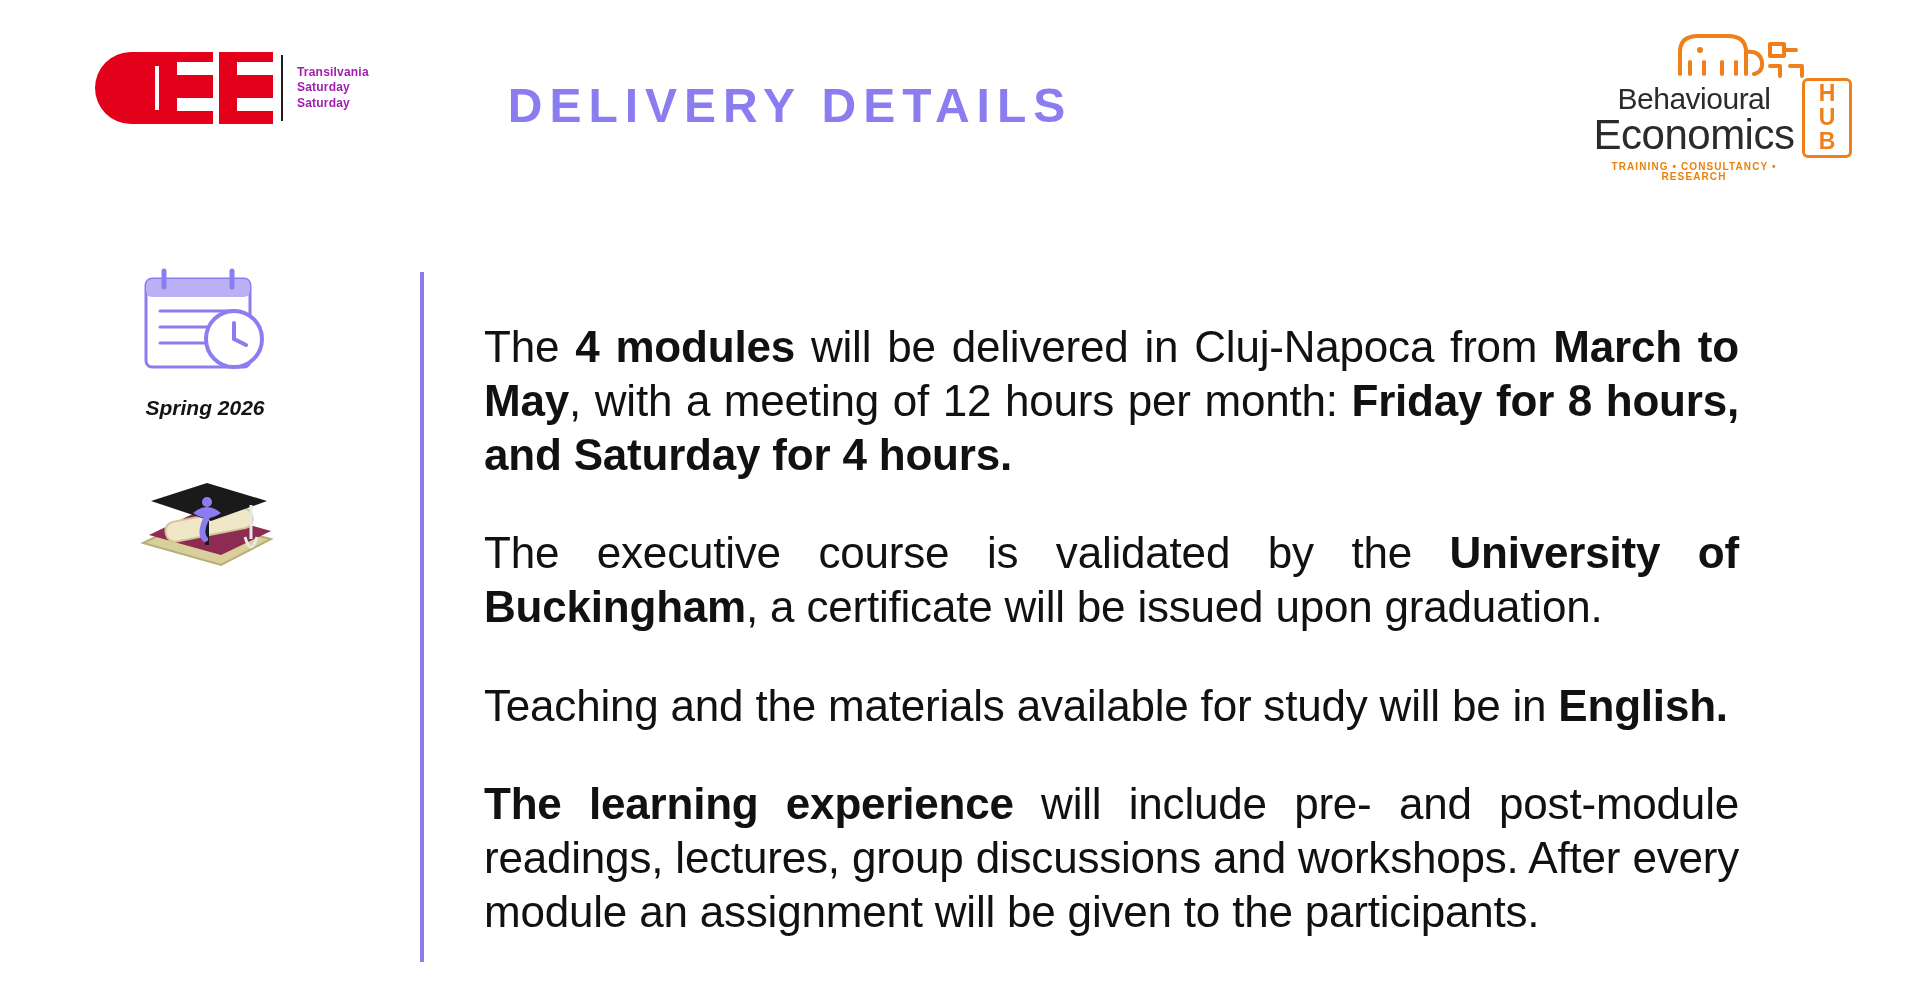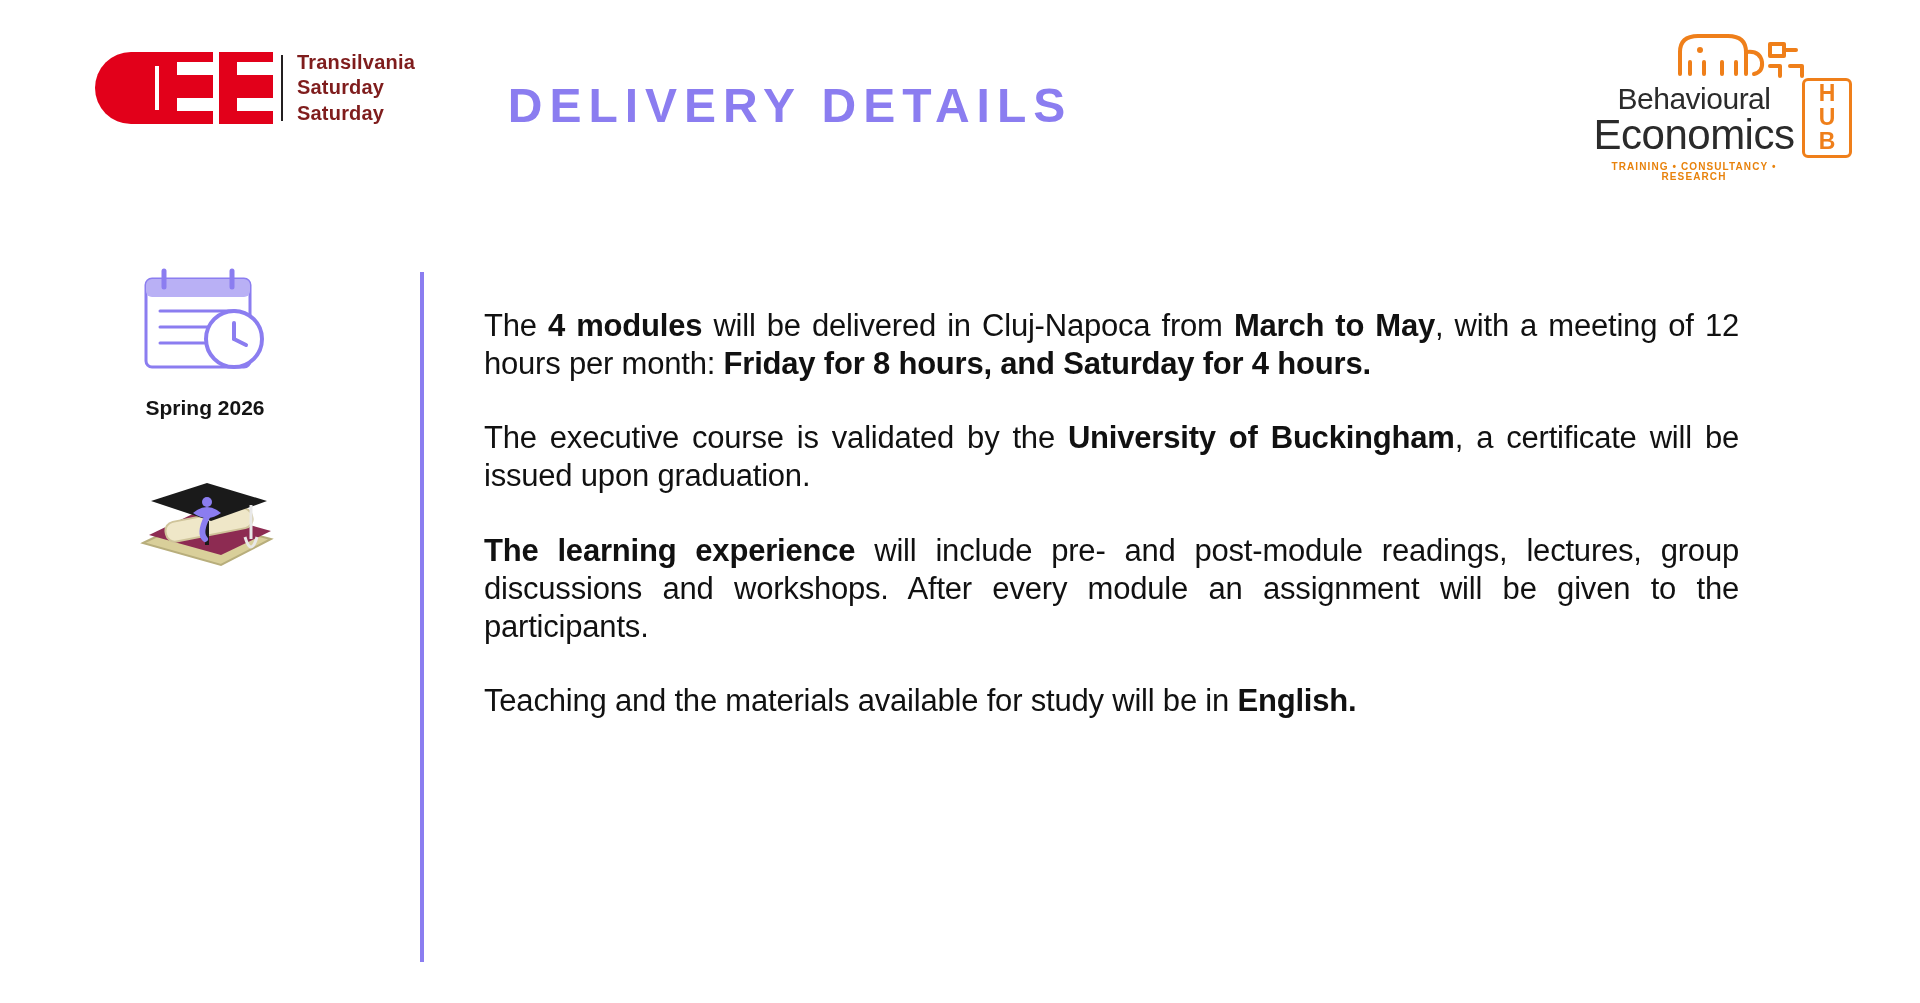--- a/index.html
+++ b/index.html
@@ -83,24 +83,24 @@
     height: 13px;
     background: #ffffff;
   }
   .tee-divider {
     width: 2px;
     height: 66px;
     background: #231f20;
     margin: 0 14px 0 6px;
   }
   .tee-words {
-    font-size: 20px;
+    font-size: 12px;
     line-height: 1.28;
     font-weight: bold;
-    color: #7f1d1d;
+    color: #a21caf;
     letter-spacing: 0.2px;
   }
 
   
   .deck-title {
     position: absolute;
     left: 0;
     top: 78px;
     width: 1580px;
     text-align: center;
@@ -161,20 +161,21 @@
     justify-content: center;
     line-height: 1.04;
   }
 
   
   .left-col {
     position: absolute;
     left: 40px;
     top: 262px;
     width: 330px;
+    font-style: italic;
   }
   .feature {
     width: 330px;
     text-align: center;
     margin-bottom: 42px;
   }
   .feature .art {
     height: 118px;
     display: flex;
     align-items: center;
@@ -198,21 +199,21 @@
   }
 
   
   .content {
     position: absolute;
     left: 484px;
     top: 276px;
     width: 1255px;
   }
   .para {
-    font-size: 31px;
+    font-size: 44px;
     line-height: 1.23;
     color: #111111;
     text-align: justify;
     margin-bottom: 36px;
     letter-spacing: -0.2px;
   }
   .para:last-child { margin-bottom: 0; }
   .para b { font-weight: bold; }
 </style>
 </head>
@@ -305,15 +306,15 @@
     <div class="caption"></div>
   </div>
 
 </div>
 
 <div class="v-rule" style="background: rgb(139, 125, 240);"></div>
 
 <div class="content">
   <p class="para"><span>The </span><b>4 modules</b><span> will be delivered in Cluj-Napoca from </span><b>March to May</b><span>, with a meeting of 12 hours per month: </span><b>Friday for 8 hours, and Saturday for 4 hours.</b></p>
   <p class="para"><span>The executive course is validated by the </span><b>University of Buckingham</b><span>, a certificate will be issued upon graduation.</span></p>
+  <p class="para"><span>Teaching and the materials available for study will be in </span><b>English.</b></p>
   <p class="para"><b>The learning experience</b><span> will include pre- and post-module readings, lectures, group discussions and workshops. After every module an assignment will be given to the participants.</span></p>
-  <p class="para"><span>Teaching and the materials available for study will be in </span><b>English.</b></p>
 </div>
 
 </body></html>

